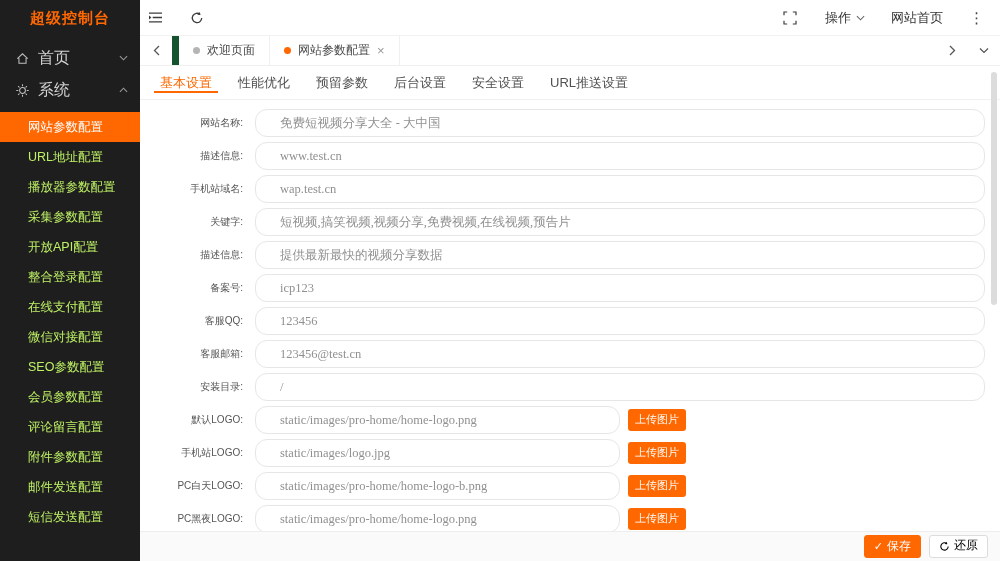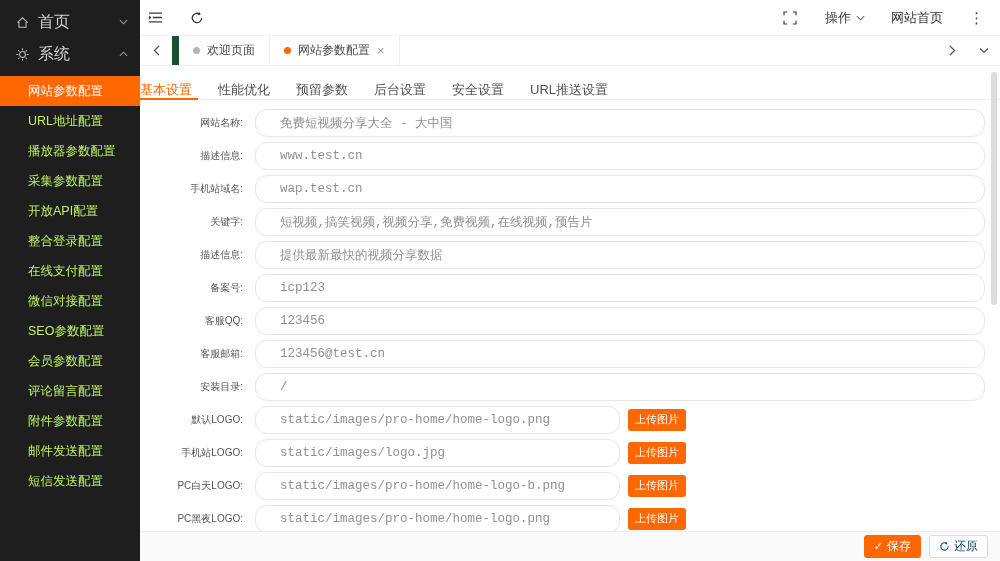--- a/index.html
+++ b/index.html
@@ -34,49 +34,50 @@
   .tabbar { height:30px; display:flex; align-items:stretch; border-bottom:1px solid #f0f0f0; }
   .tab-nav { width:32px; display:flex; align-items:center; justify-content:center; color:#555; cursor:pointer; }
   .tab-strip { display:flex; align-items:stretch; flex:1; min-width:0; }
   .page-tab { display:flex; align-items:center; gap:7px; padding:0 14px; font-size:12px; color:#4a4a4a; border-right:1px solid #f0f0f0; border-left:7px solid #14532d; cursor:pointer; white-space:nowrap; }
   .page-tab + .page-tab { border-left:none; }
   .tab-dot { width:7px; height:7px; border-radius:50%; background:#b5b5b5; }
   .page-tab.active .tab-dot { background:#ff6700; }
   .tab-close { color:#9a9a9a; font-size:13px; line-height:1; cursor:pointer; }
 
   
-  .form-tabs { height:34px; display:flex; align-items:flex-end; gap:26px; border-bottom:1px solid #f0f0f0; }
+  .form-tabs { height:34px; display:flex; align-items:center; gap:26px; padding-left:20px; border-bottom:1px solid #f0f0f0; }
   .form-tab { display:flex; align-items:center; font-size:13px; color:#515151; cursor:pointer; position:relative; white-space:nowrap; }
   .form-tab.active { color:#ff6700; }
   .form-tab.active::after { content:""; position:absolute; left:-6px; right:-6px; bottom:-1px; height:2px; background:#ff6700; }
 
   .form-area { flex:1; overflow:hidden; padding:9px 15px 0 3px; position:relative; }
   .form-row { display:flex; align-items:center; margin-bottom:5px; height:28px; }
   .form-label { width:100px; min-width:100px; text-align:right; font-size:10px; color:#555; margin-right:12px; white-space:nowrap; }
-  .form-input { flex:1; height:28px; border:1px solid #e6e6e6; border-radius:12px; padding:0 24px; font-size:12.5px; color:#909090; outline:none; background:#fff; font-family:Liberation Mono, monospace; min-width:0; }
+  .form-input { flex:1; height:28px; border:1px solid #e6e6e6; border-radius:12px; padding:0 24px; font-size:12.5px; color:#909090; outline:none; background:#fff; font-family:Liberation Serif, serif; min-width:0; }
   .form-input.short { flex:0 0 365px; }
   .upload-btn { margin-left:8px; background:#ff6700; color:#fff; border:none; border-radius:3px; font-size:11px; padding:4px 7px; cursor:pointer; line-height:1.2; font-family:"Liberation Sans", sans-serif; white-space:nowrap; }
 
   .v-scrollbar { position:absolute; right:3px; top:72px; width:6px; height:233px; border-radius:3px; background:#dcdcdc; }
 
   
   .footer { height:30px; background:#fafafa; border-top:1px solid #ededed; display:flex; align-items:center; justify-content:flex-end; gap:8px; padding-right:12px; }
   .btn { display:inline-flex; align-items:center; gap:4px; font-size:12px; border-radius:3px; padding:3px 9px; cursor:pointer; line-height:1.3; font-family:"Liberation Sans", sans-serif; }
   .btn-save { background:#ff6700; border:1px solid #ff6700; color:#fff; }
-  .btn-reset { background:#fff; border:1px solid #dcdcdc; color:#0c4a6e; }
+  .btn-reset { background:#fff; border:1px solid #dcdcdc; color:#000000;font-family:Liberation Mono, monospace; }
   .btn .b-icon { display:inline-flex; font-size:11px; }
 
   svg { display:block; }
 </style>
 </head>
 <body>
 
 <div id="app">
 
   <aside class="sidebar">
+    <div class="logo">超级控制台</div>
     <nav class="menu">
       <div class="menu-item">
         <span class="m-icon">
           <svg width="15" height="15" viewBox="0 0 16 16">
               <path d="M2.5 8.2 8 3l5.5 5.2M4.2 7.4V13h7.6V7.4" fill="none" stroke="currentColor" stroke-width="1.1"></path>
             </svg>
         </span>
         <span class="m-label">首页</span>
         <span class="chev">
           <svg width="9" height="6" viewBox="0 0 10 6">

